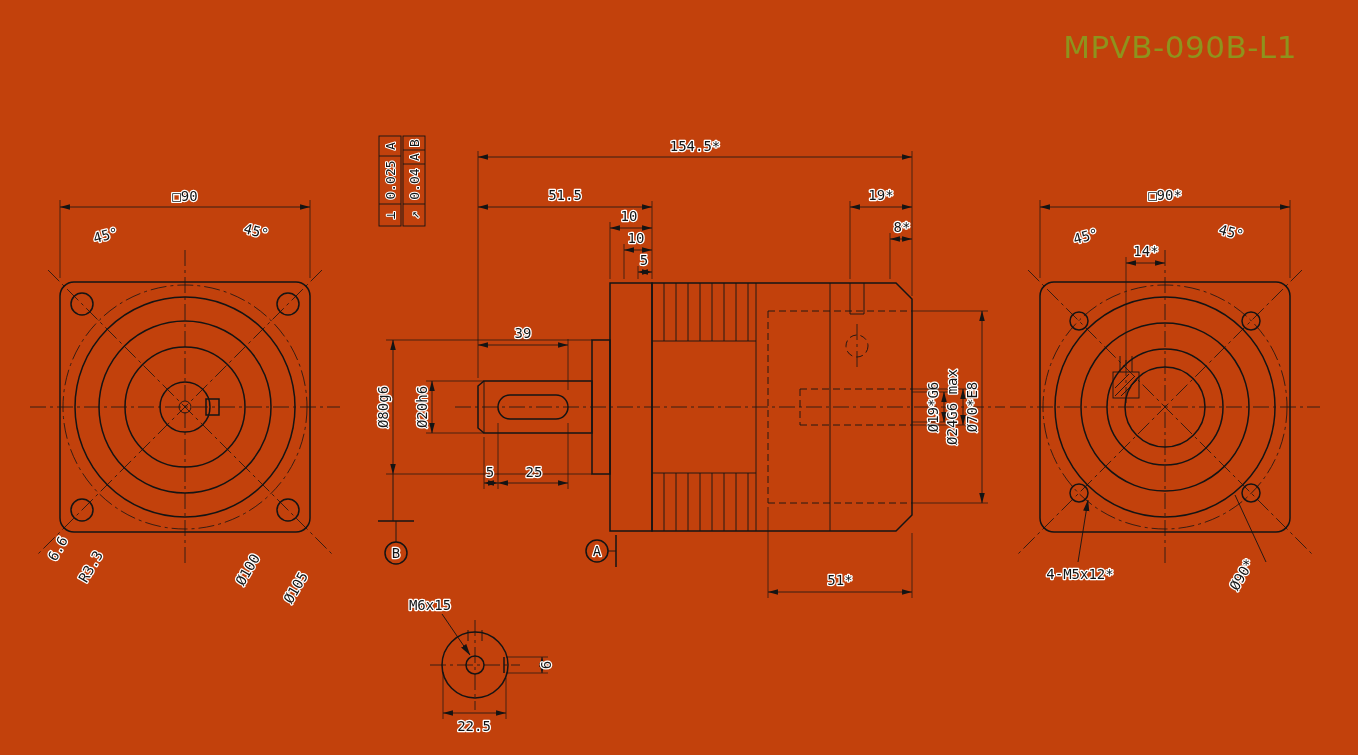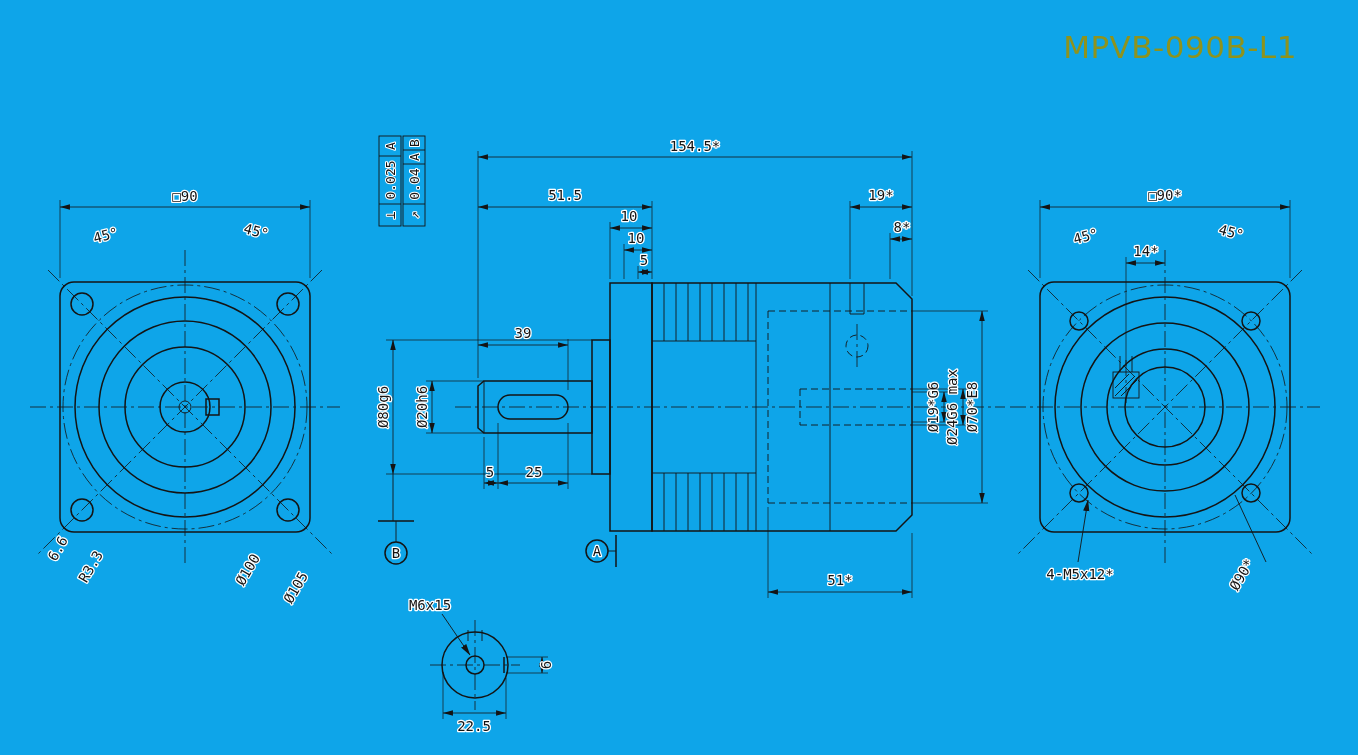--- a/index.html
+++ b/index.html
@@ -1,16 +1,16 @@
 <!DOCTYPE html>
 <html><head>
 <meta charset="utf-8">
 <style>
   html,body{margin:0;padding:0;background:#fff;}
-  .stage{position:relative;width:1358px;height:755px;background:#0ea5e9;overflow:hidden;
+  .stage{position:relative;width:1358px;height:755px;background:#c2410c;overflow:hidden;
          font-family:"DejaVu Sans", sans-serif;}
   svg{display:block;}
   
   .ol{stroke:#141414;stroke-width:1.5;fill:none;}              
   .tl{stroke:#141414;stroke-width:0.9;fill:none;}              
   .cl{stroke:#141414;stroke-width:0.8;fill:none;stroke-dasharray:16 4 3 4;} 
   .hl{stroke:#141414;stroke-width:0.9;fill:none;stroke-dasharray:7 4;}      
   .ext{stroke:#141414;stroke-width:0.7;fill:none;}             
   .dim{stroke:#141414;stroke-width:0.8;fill:none;}             
   text.d{font-family:"DejaVu Sans Mono", monospace;font-size:14px;fill:#141414;

